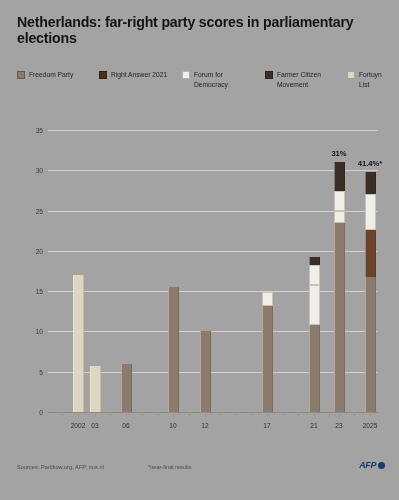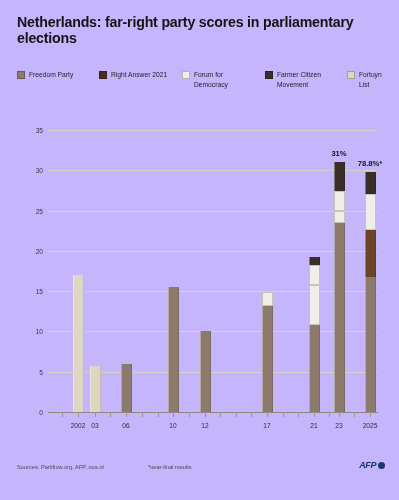--- a/index.html
+++ b/index.html
@@ -6,21 +6,21 @@
   body{
     width:399px;height:500px;
     background:#e9e6e0;
     font-family:"Liberation Sans", sans-serif;
     color:#1c1c1c;
     overflow:hidden;
     position:relative;
   }
   .page{
     position:absolute;inset:0;
-    background:#c4b5fd;
+    background:#a3a3a3;
     box-sizing:border-box;
     padding:16px;
   }
   
   .title{
     position:absolute;left:17px;top:14px;right:14px;
     font-size:14.2px;font-weight:bold;letter-spacing:-0.2px;
     line-height:1.15;color:#141414;
   }
   .subtitle{
@@ -217,21 +217,21 @@
       <div class="xlabel" style="left: 291px;">23</div>
       <div class="bar" style="left: 316.5px; width: 11px; height: 282px;">
         <div class="seg" style="background: rgb(140, 122, 108); bottom: 0px; height: 134.554px;"></div>
         <div class="seg" style="background: rgb(107, 67, 38); bottom: 134.554px; height: 47.5371px;"></div>
         <div class="seg" style="background: rgb(239, 238, 233); bottom: 182.091px; height: 35.4514px; border: 0.5px solid rgb(201, 195, 182);"></div>
         <div class="seg" style="background: rgb(58, 46, 38); bottom: 217.543px; height: 22.56px;"></div>
       </div>
       <div class="xtickmark" style="left: 322px;"></div>
       <div class="xlabel" style="left: 322px;">2025</div>
       <div class="barlabel" style="left: 291px; top: 19.2286px;">31%</div>
-      <div class="barlabel" style="left: 322px; top: 28.8971px;">78.8%*</div>
+      <div class="barlabel" style="left: 322px; top: 28.8971px;">41.4%*</div>
     </div>
 
   <div class="source">Sources: Parlifiow.org, AFP, nos.nl</div>
   <div class="note">*near-final results</div>
 
   <div class="afp">
     <span class="afp-word">AFP</span>
     <span class="afp-dot"></span>
   </div>
 

